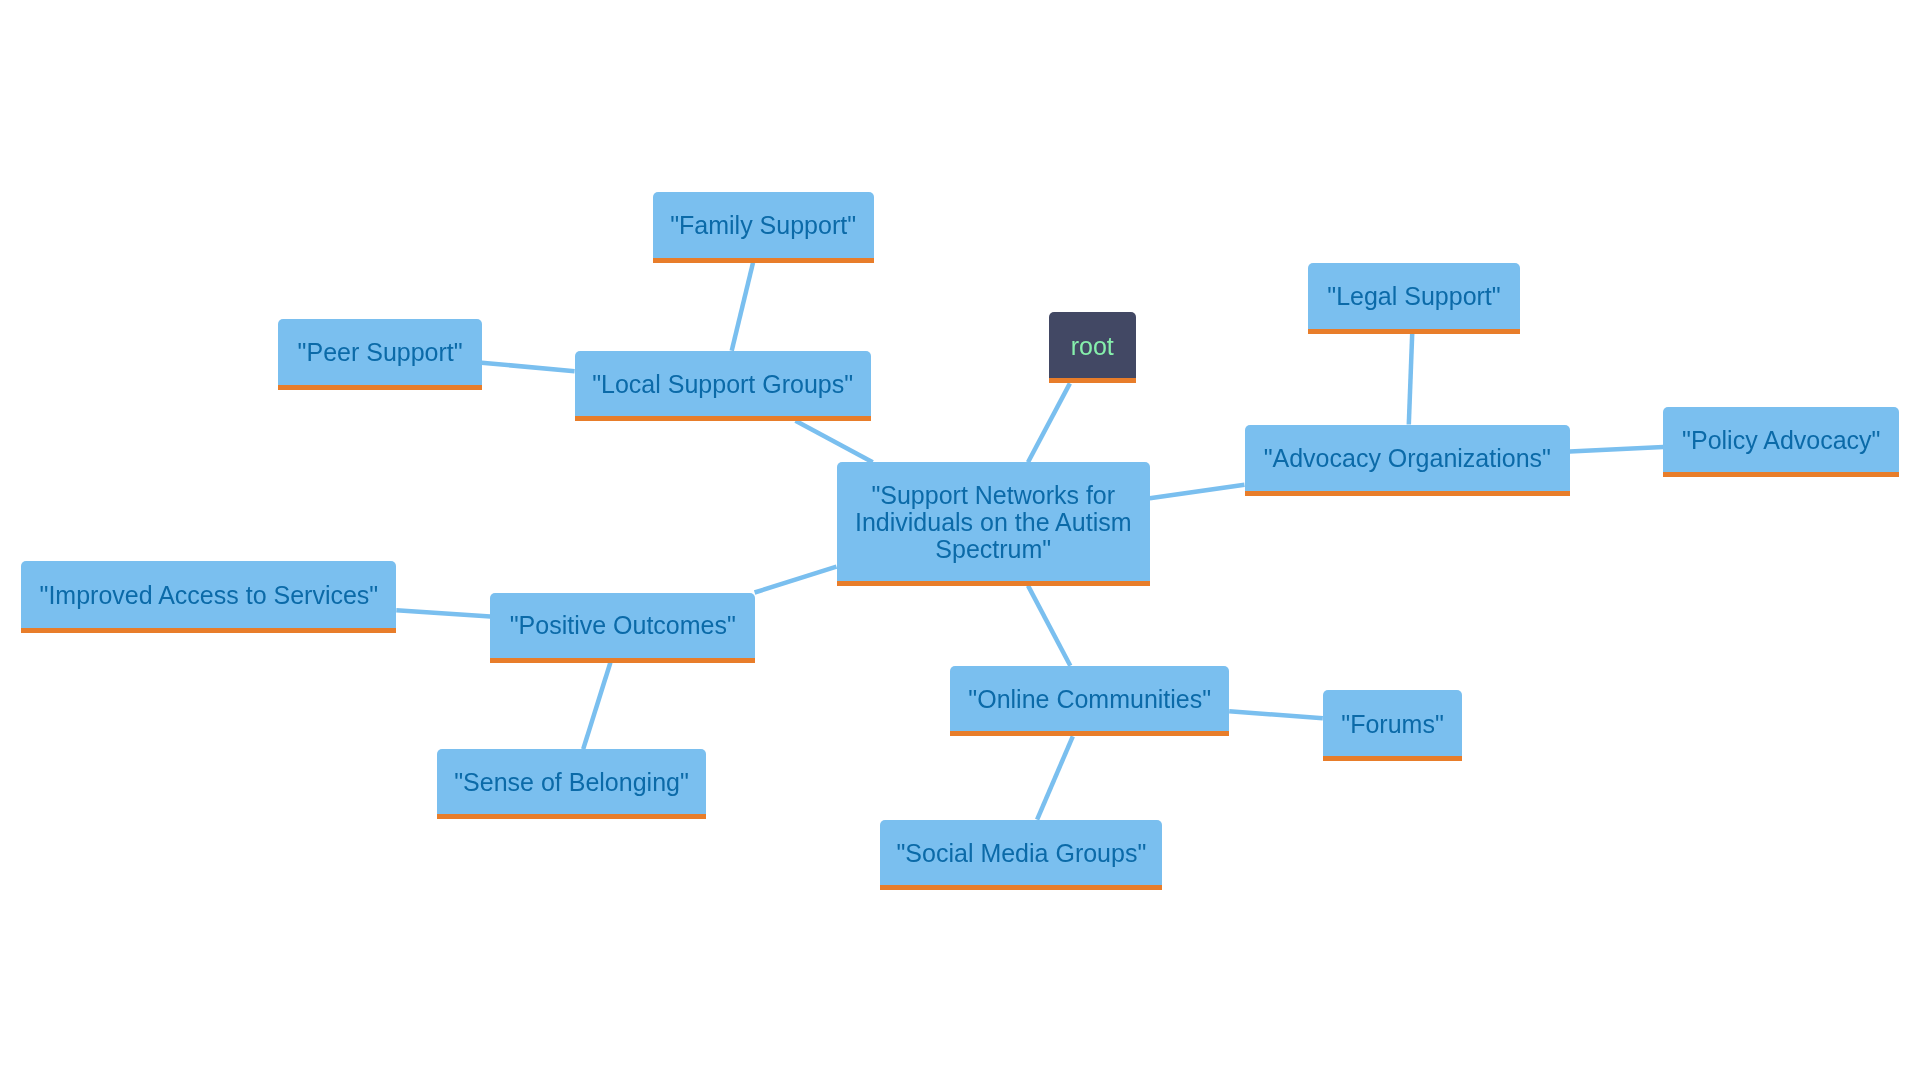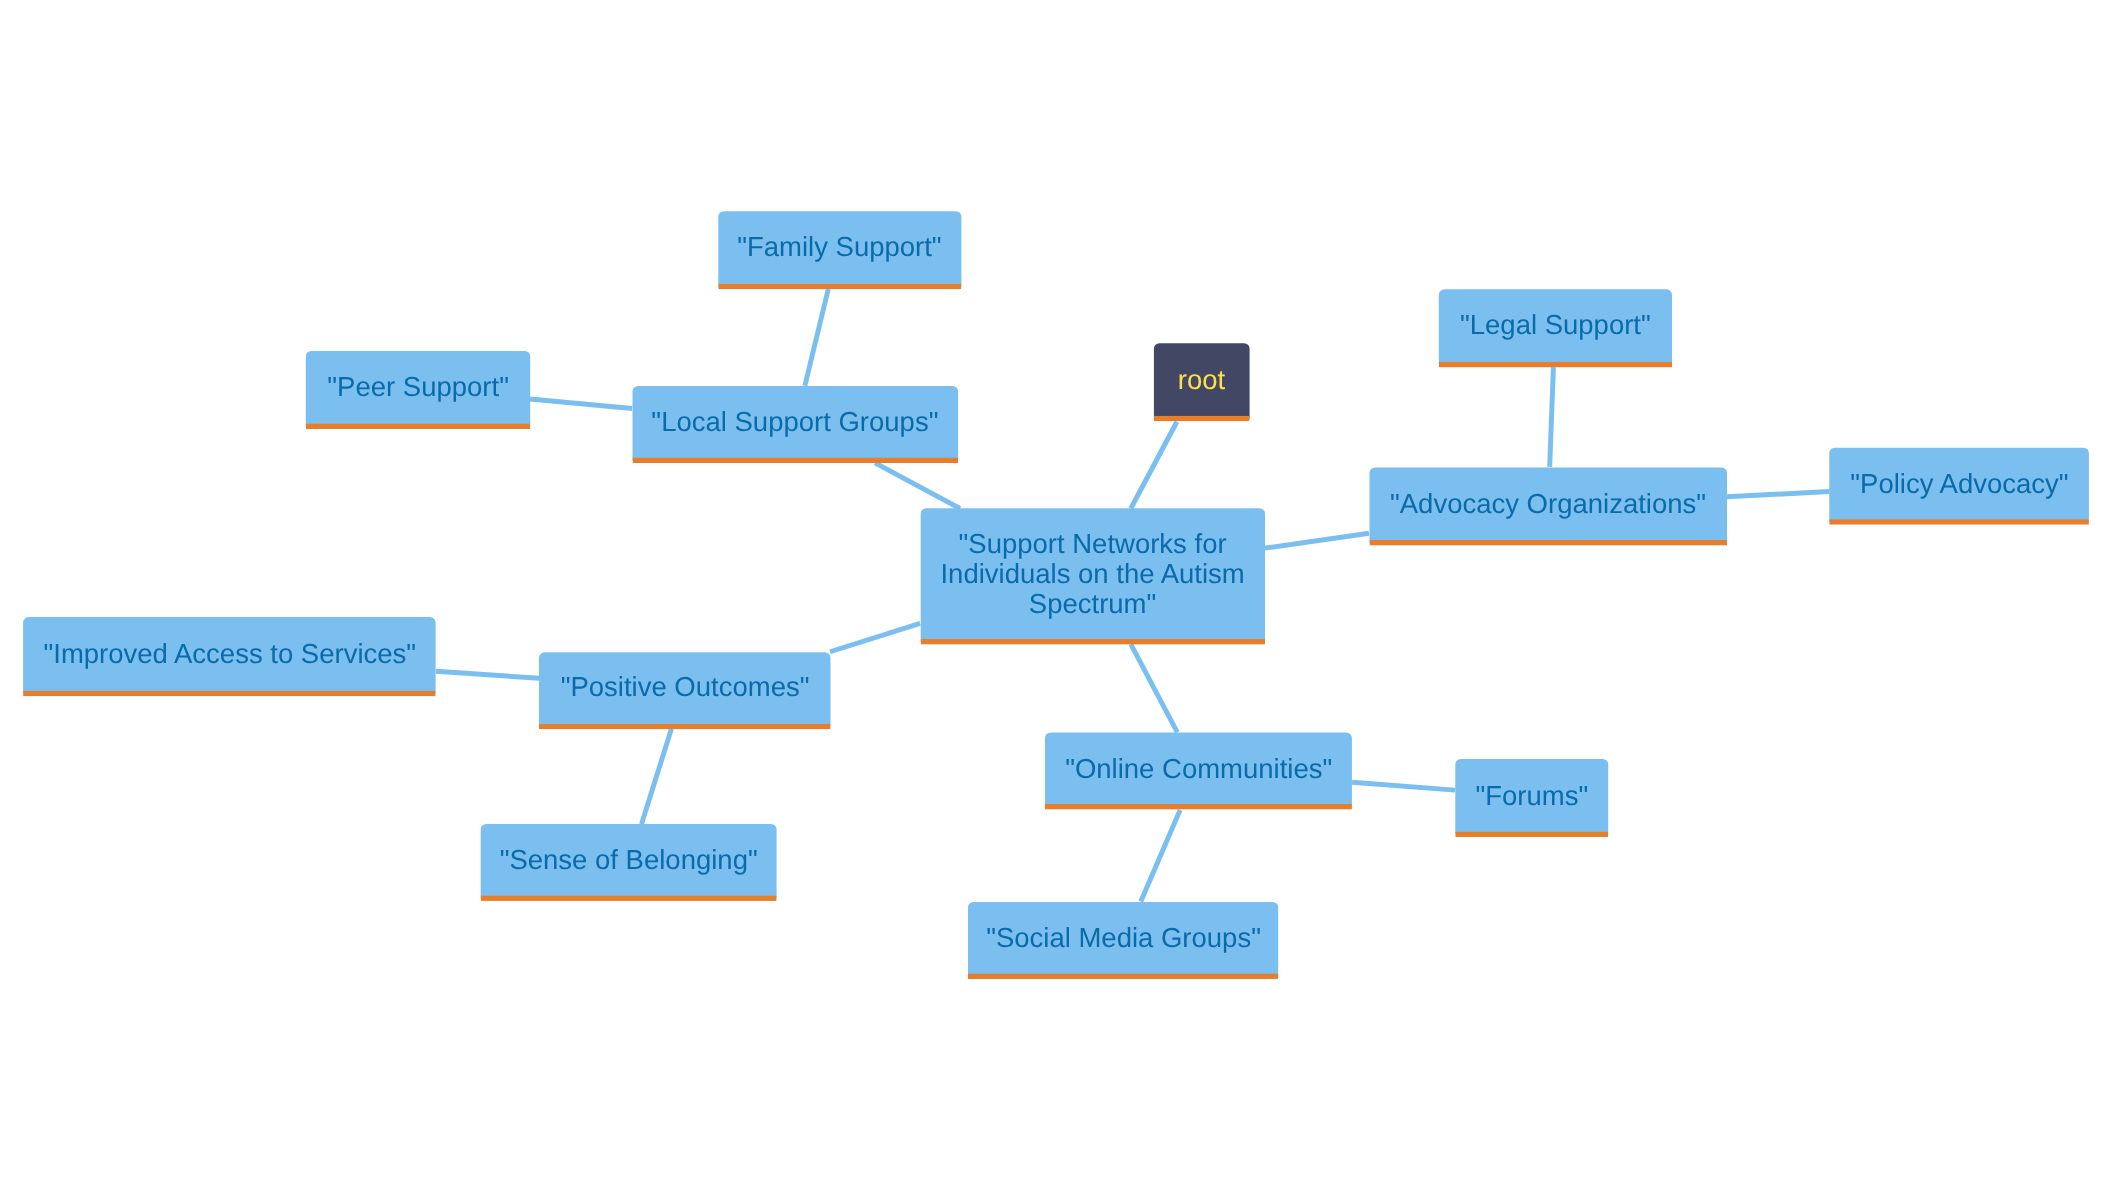--- a/index.html
+++ b/index.html
@@ -18,21 +18,21 @@
         border-bottom:5px solid #e87d2a;
         display:flex;align-items:center;justify-content:center;}
   .node .label{
         display:block;width:100%;text-align:center;
         font-size:25px;line-height:27.25px;color:#0b6aa8;
         white-space:pre-line;
         letter-spacing:0px;
         padding-top:2px;
   }
   .node.root{background:#424864;}
-  .node.root .label{color:#fde047;}
+  .node.root .label{color:#86efac;}
 </style>
 </head>
 <body>
 
 <div id="stage">
 
   <svg id="edge-layer" viewBox="0 0 1920 1080" xmlns="http://www.w3.org/2000/svg">
     <path class="edge" d="M 1069.9 383.4 L 1028 462.3"></path>
     <path class="edge" d="M 872.7 462.3 L 795.5 420.8"></path>
     <path class="edge" d="M 731.7 350.7 L 753 262.7"></path>

